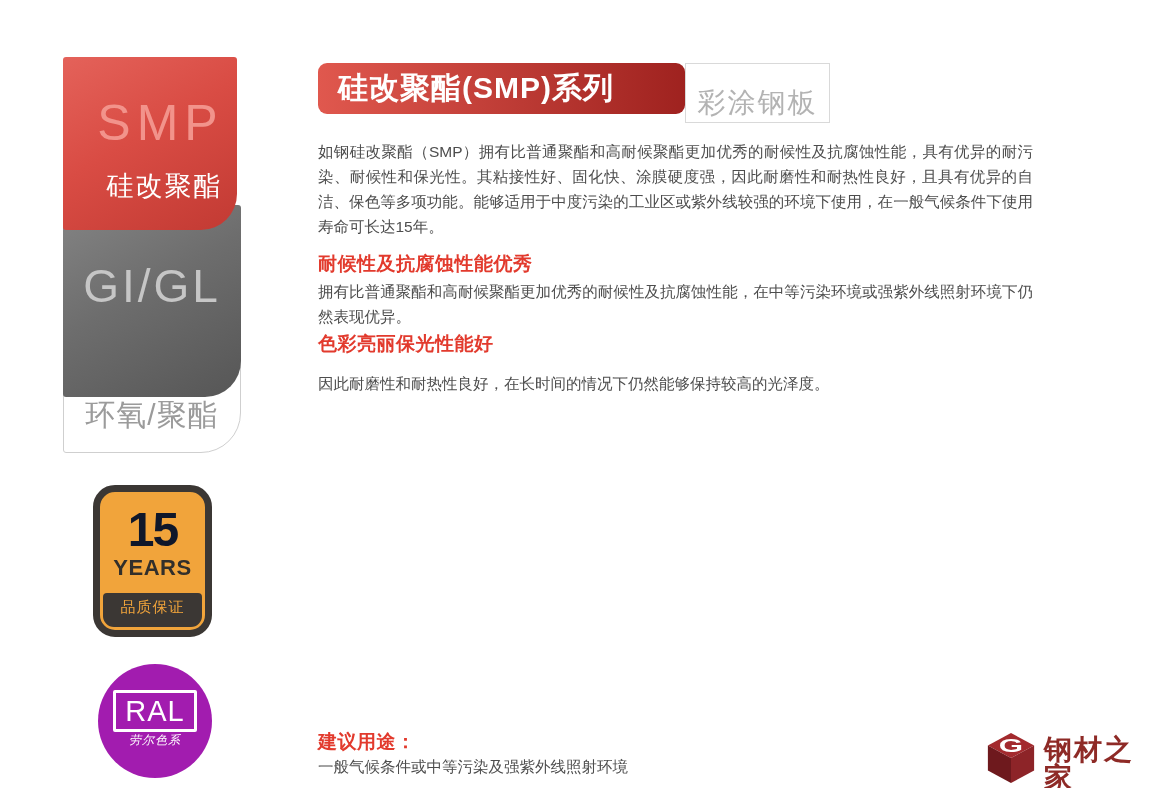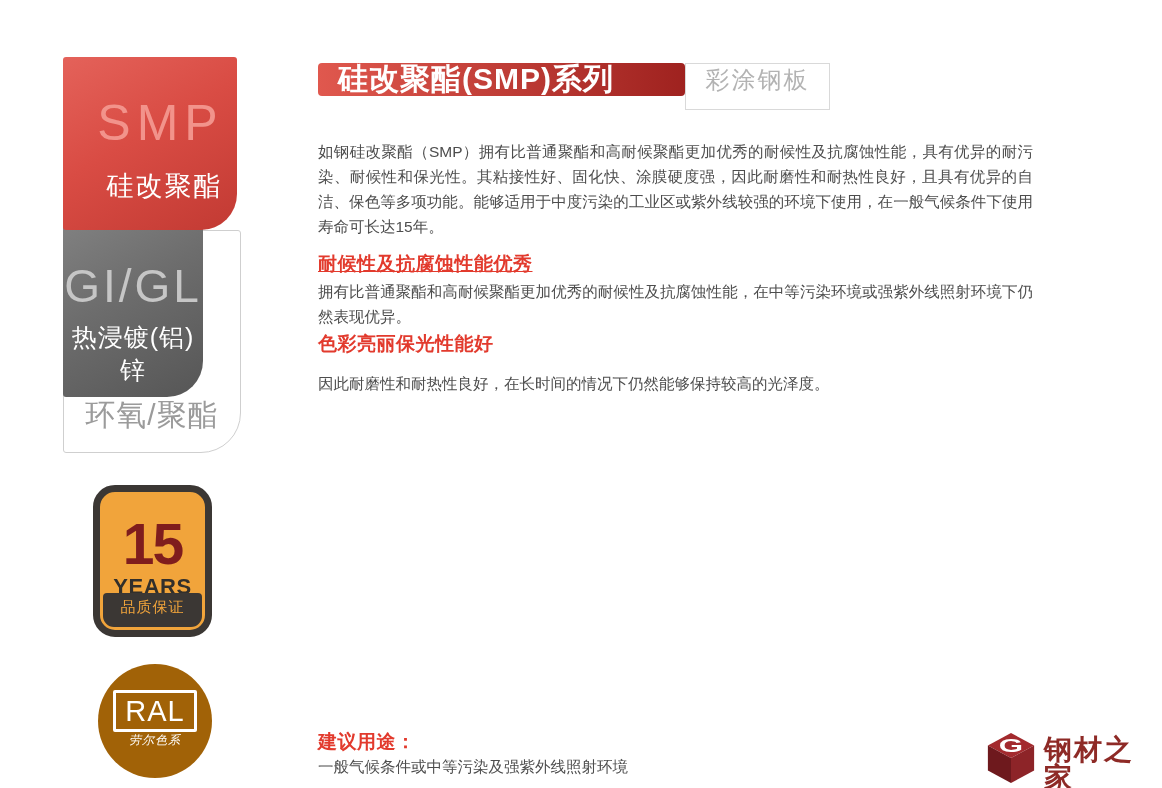--- a/index.html
+++ b/index.html
@@ -15,79 +15,79 @@
   .card-white{
     left:63px;top:230px;width:178px;height:223px;z-index:1;
     background:#ffffff;border:1px solid #cfcfcf;
     border-radius:3px 3px 40px 3px;
   }
   .card-white .lbl3{
     position:absolute;bottom:16px;left:0;width:100%;
     font-size:30px;color:#9b9b9b;letter-spacing:1px;
   }
   .card-gray{
-    left:63px;top:205px;width:140px;height:192px;z-index:2;
+    left:63px;top:205px;width:178px;height:192px;z-index:2;
     background:linear-gradient(150deg,#848484 0%,#6d6d6d 45%,#565656 100%);
     border-radius:3px 3px 36px 3px;
   }
   .card-gray .abbr{margin-top:58px;font-size:46px;font-weight:100;color:#c6c6c6;letter-spacing:3px;line-height:1;}
   .card-gray .lbl{margin-top:12px;font-size:25px;color:#ffffff;letter-spacing:1px;}
   .card-red{
     left:63px;top:57px;width:174px;height:173px;z-index:3;
     background:linear-gradient(150deg,#e4625a 0%,#d94c44 45%,#c23a33 100%);
     border-radius:3px 3px 36px 3px;
     padding-left:21px;
   }
   .card-red .abbr{margin-top:40px;font-size:50px;font-weight:100;color:#f2938b;letter-spacing:6px;line-height:1.05;}
   .card-red .lbl{margin-top:18px;font-size:27px;color:#ffffff;letter-spacing:2px;margin-left:8px;}
 
   
   .badge15{
     left:93px;top:485px;width:119px;height:152px;box-sizing:border-box;
     background:#f1a43b;border:7px solid #3b3734;border-radius:22px;
     text-align:center;overflow:hidden;
   }
-  .badge15 .num{font-size:57px;font-weight:bold;color:#7f1d1d;line-height:1;margin-top:24px;letter-spacing:-2px;}
+  .badge15 .num{font-size:48px;font-weight:bold;color:#0f172a;line-height:1;margin-top:14px;letter-spacing:-2px;}
   .badge15 .unit{font-size:22px;font-weight:bold;color:#322f2b;letter-spacing:0.5px;margin-top:1px;}
   .badge15 .band{
     position:absolute;left:3px;right:3px;bottom:3px;height:34px;
     background:#3b3734;color:#f1a43b;font-size:15px;line-height:27px;
     border-radius:4px 4px 11px 11px;letter-spacing:1px;
   }
 
   
   .ral{
     left:98px;top:664px;width:114px;height:114px;border-radius:50%;
-    background:#a16207;color:#ffffff;text-align:center;box-sizing:border-box;
+    background:#a21caf;color:#ffffff;text-align:center;box-sizing:border-box;
   }
   .ral .ral-box{
     display:inline-block;margin-top:26px;padding:0 9px;
     border:3px solid #ffffff;border-radius:2px;
     font-size:29px;line-height:36px;letter-spacing:1px;
   }
   .ral .ral-cap{font-size:12px;letter-spacing:1px;font-style:italic;}
 
   
   .banner{
-    left:318px;top:63px;width:367px;height:33px;box-sizing:border-box;
+    left:318px;top:63px;width:367px;height:51px;box-sizing:border-box;
     background:linear-gradient(to right,#e0584e,#9f221f);
     color:#ffffff;font-size:30px;font-weight:bold;letter-spacing:1px;
-    display:flex;align-items:center;padding-left:20px;border-radius:4px;
+    display:flex;align-items:center;padding-left:20px;border-radius:9px;
   }
   .tagbox{
-    left:685px;top:63px;width:145px;height:47px;box-sizing:border-box;
-    border:1px solid #d9d9d9;color:#b3b3b3;font-size:24px;letter-spacing:2px;
-    display:flex;align-items:flex-start;justify-content:center;
+    left:685px;top:63px;width:145px;height:60px;box-sizing:border-box;
+    border:1px solid #d9d9d9;color:#b3b3b3;font-size:28px;letter-spacing:2px;
+    display:flex;align-items:flex-end;justify-content:center;
   }
 
   
   .copy{width:715px;font-size:15.5px;line-height:25px;color:#4d4d4d;text-align:justify;}
   .intro{left:318px;top:139px;}
   .h-red{font-size:19px;font-weight:bold;color:#e23a2d;letter-spacing:0.5px;}
-  .h1{left:318px;top:251px;text-decoration:underline;}
+  .h1{left:318px;top:251px;}
   .p1{left:318px;top:279px;}
   .h2{left:318px;top:331px;}
   .p2{left:318px;top:371px;}
   .h-usage{left:318px;top:729px;}
   .p-usage{left:318px;top:757px;font-size:15.5px;color:#4d4d4d;}
 
   
   .brand{left:985px;top:731px;display:flex;align-items:flex-start;}
   .brand svg{display:block;}
   .brand-txt{margin-left:7px;padding-top:5px;}
@@ -95,21 +95,20 @@
 </style>
 </head>
 <body>
 
 <div class="abs card card-white">
   <div class="lbl3">环氧/聚酯</div>
 </div>
 
 <div class="abs card card-gray">
   <div class="abbr">GI/GL</div>
-  <div class="lbl">热浸镀(铝)锌</div>
 </div>
 
 <div class="abs card card-red">
   <div class="abbr">SMP</div>
   <div class="lbl">硅改聚酯</div>
 </div>
 
 <div class="abs badge15">
   <div class="num">15</div>
   <div class="unit">YEARS</div>

